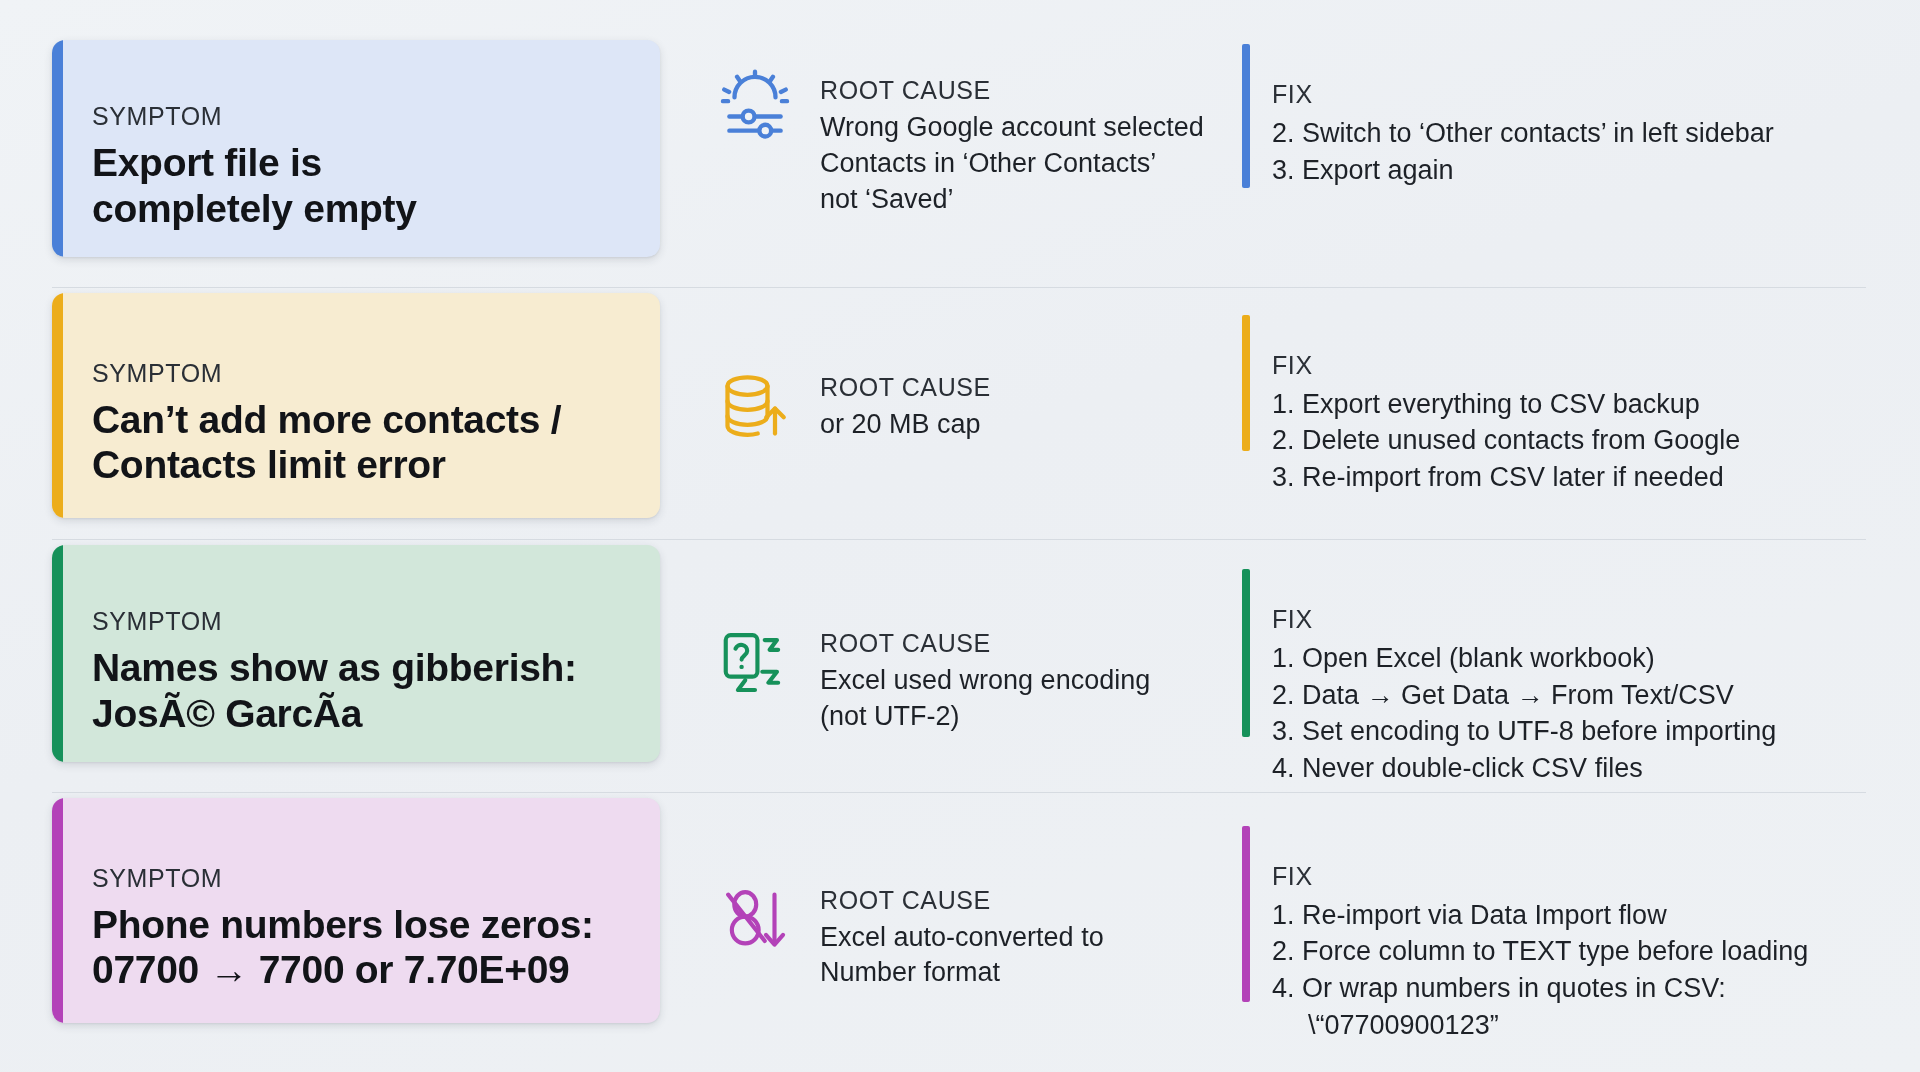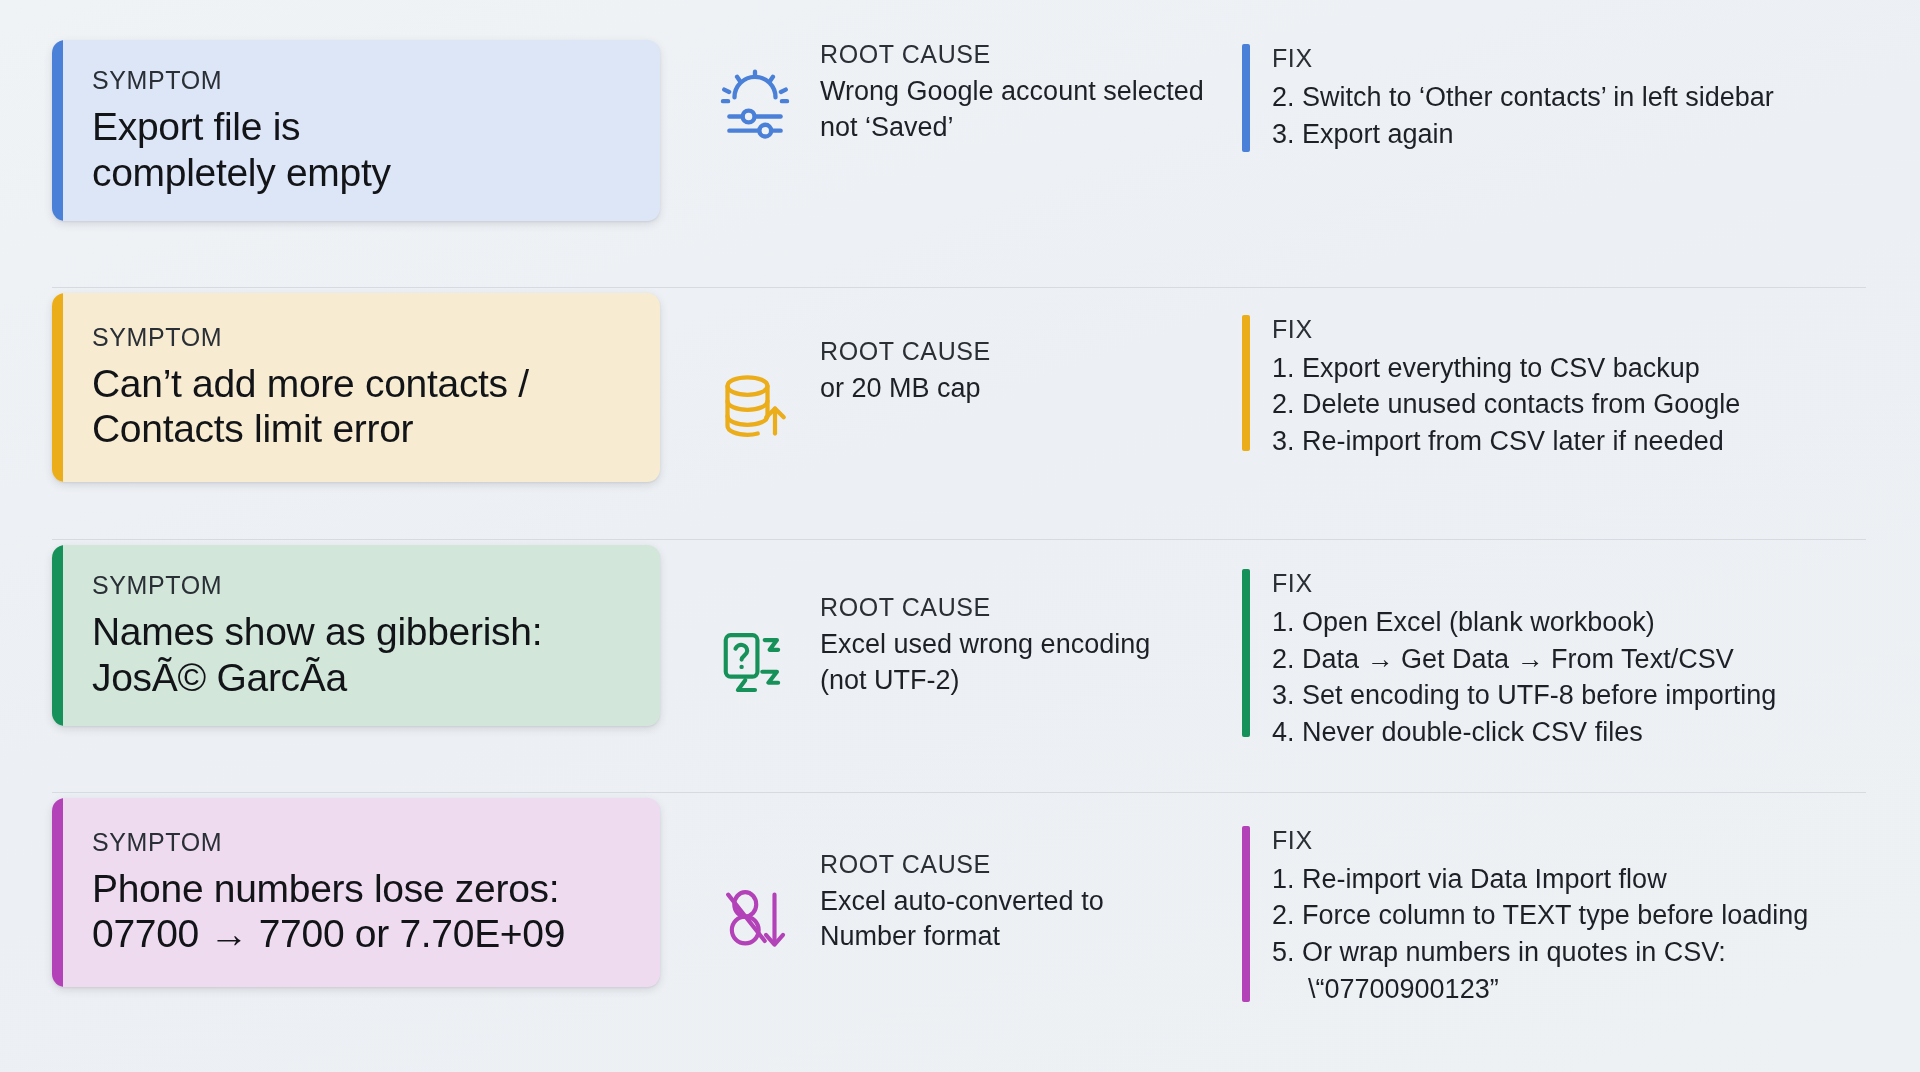--- a/index.html
+++ b/index.html
@@ -61,25 +61,26 @@
     border-radius: 13px 0 0 13px;
   }
 
   .kicker {
     font-size: 25px;
     letter-spacing: 0.6px;
     color: #2a2f36;
     font-weight: 400;
     margin-bottom: 9px;
     white-space: nowrap;
+    margin-top: 36px;
   }
 
   .symptom-title {
     font-size: 39px;
-    font-weight: normal;
+    font-weight: bold;
     color: #121418;
     line-height: 1.17;
     letter-spacing: -0.3px;
   }
 
   
   .cause-col {
     flex: 0 0 560px;
     display: flex;
     align-items: flex-start;
@@ -174,20 +175,21 @@
           <path d="M32 6v4M18 10l2.5 3.6M46 10l-2.5 3.6M8 20l3.8 1.8M56 20l-3.8 1.8M7 29h4M53 29h4"></path>
           <path d="M12 41h40"></path>
           <path d="M12 52h40"></path>
           <circle cx="27" cy="41" r="4.6" fill="#f0f3f6"></circle>
           <circle cx="40" cy="52" r="4.6" fill="#f0f3f6"></circle>
         </svg>
       </div>
       <div class="cause-text">
         <div class="kicker">ROOT CAUSE</div>
         <div class="cause-line">Wrong Google account selected</div>
+        <div class="cause-line">Contacts in ‘Other Contacts’</div>
         <div class="cause-line">not ‘Saved’</div>
       </div>
     </div>
 
     <div class="fix-col">
       <div class="fix-bar" style="background:#4a80d8"></div>
       <div class="fix-body">
         <div class="kicker">FIX</div>
         <div class="fix-step">2. Switch to ‘Other contacts’ in left sidebar</div>
         <div class="fix-step">3. Export again</div>
@@ -299,19 +301,19 @@
         <div class="cause-line">Number format</div>
       </div>
     </div>
 
     <div class="fix-col">
       <div class="fix-bar" style="background:#b342b8"></div>
       <div class="fix-body">
         <div class="kicker">FIX</div>
         <div class="fix-step">1. Re-import via Data Import flow</div>
         <div class="fix-step">2. Force column to TEXT type before loading</div>
-        <div class="fix-step">5. Or wrap numbers in quotes in CSV:</div>
+        <div class="fix-step">4. Or wrap numbers in quotes in CSV:</div>
         <div class="fix-step continuation">\“07700900123”</div>
       </div>
     </div>
   </div>
 
 </div>
 
 </body></html>

